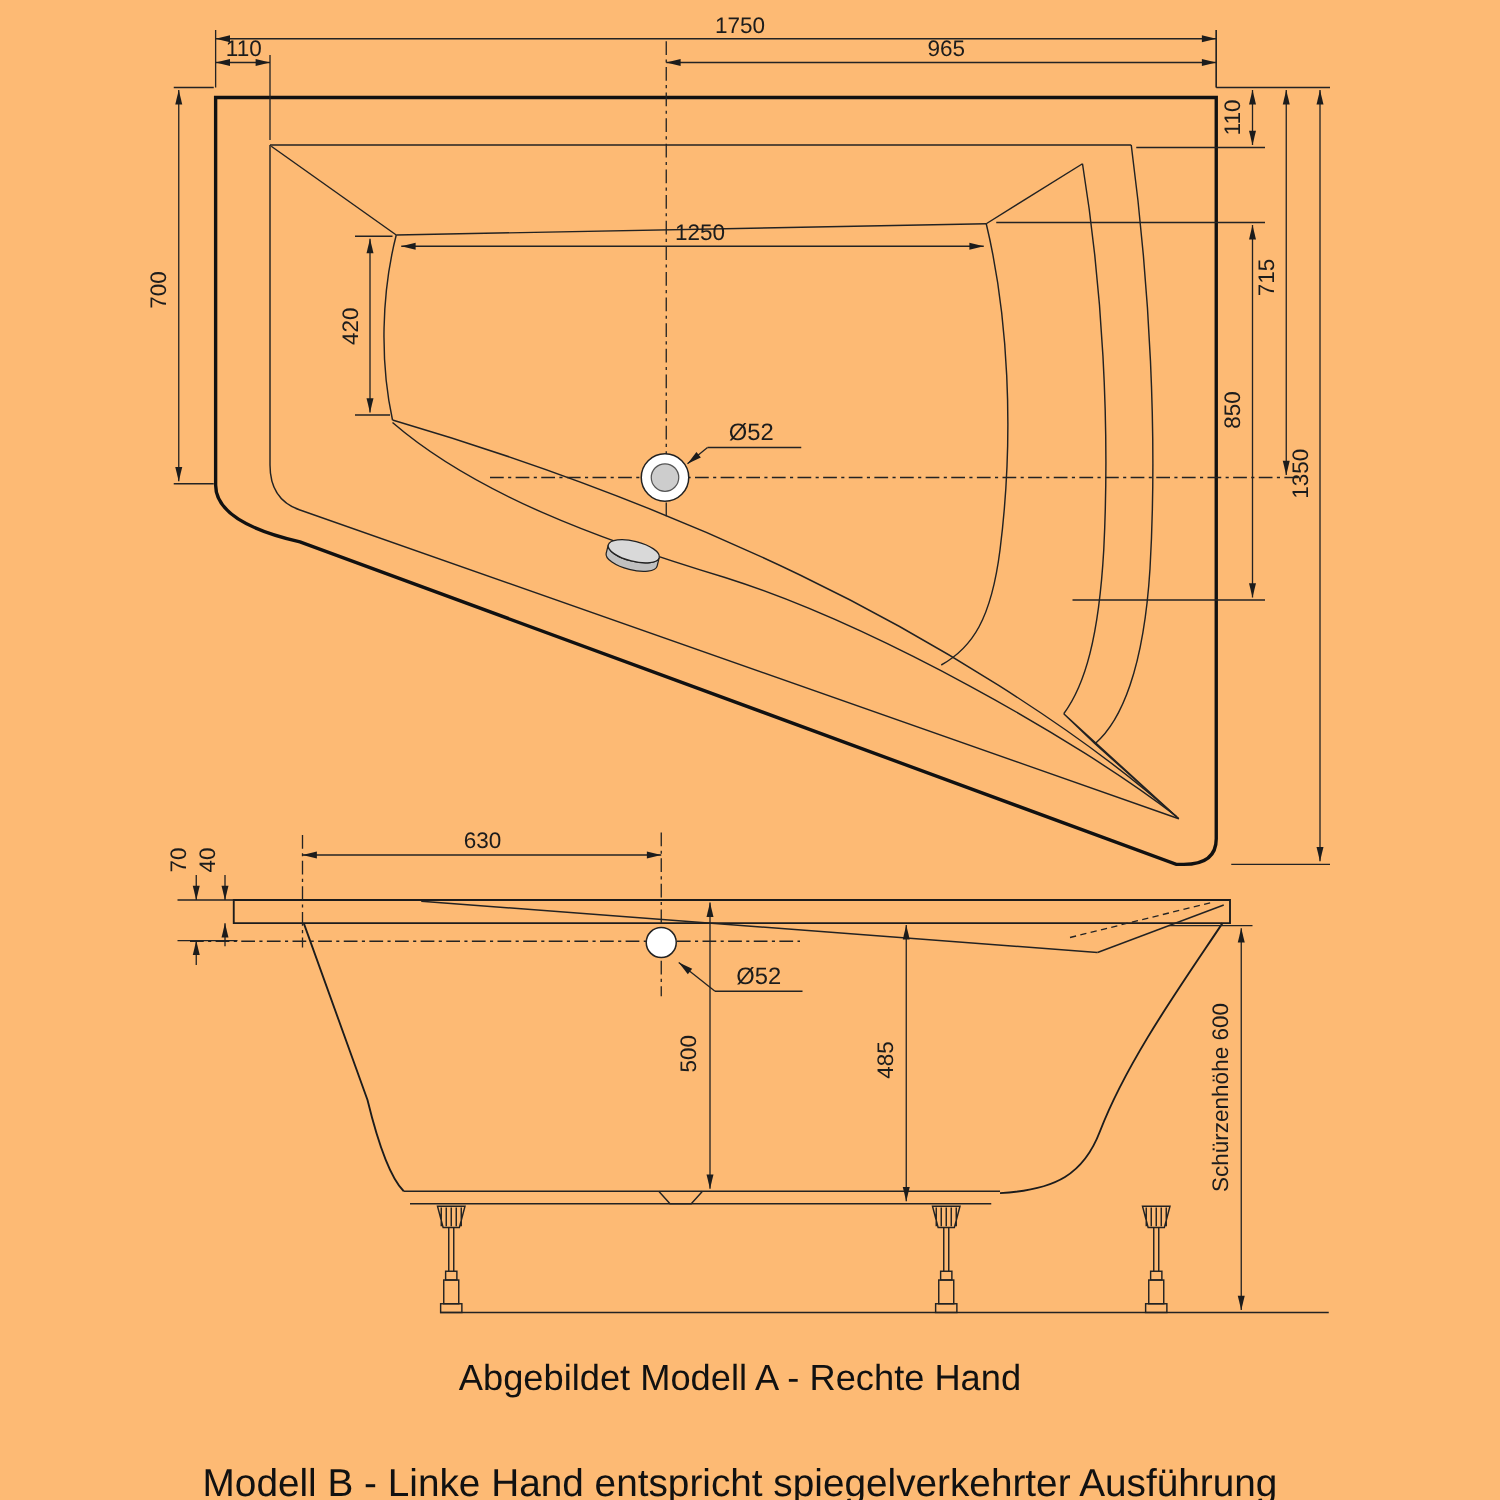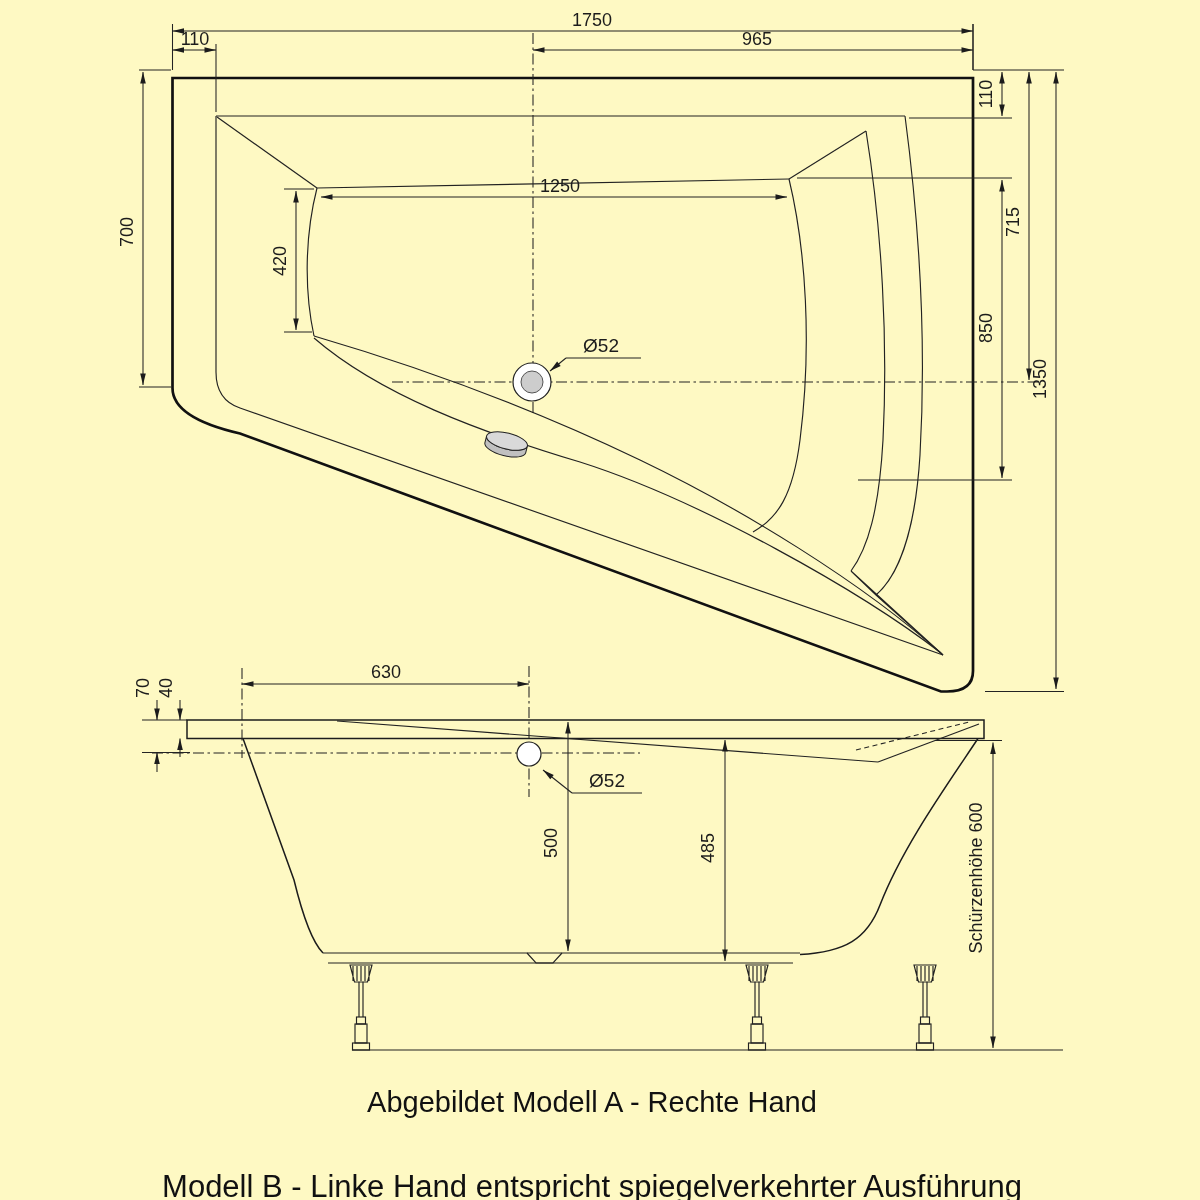--- a/index.html
+++ b/index.html
@@ -1,16 +1,16 @@
 <!DOCTYPE html>
 <html><head>
 <meta charset="utf-8">
 <style>
   html,body{margin:0;padding:0;background:#ffffff;}
-  .canvas{position:relative;width:1200px;height:1200px;background:#fef9c3;overflow:hidden;}
+  .canvas{position:relative;width:1200px;height:1200px;background:#fdba74;overflow:hidden;}
   svg{display:block;}
   .dim-text{font-family:"Liberation Sans",sans-serif;font-size:18px;fill:#1c1c1c;}
   .dia-text{font-family:"Liberation Sans",sans-serif;font-size:19px;fill:#1c1c1c;}
   .caption1{font-family:"Liberation Sans",sans-serif;font-size:29px;fill:#111;}
   .caption2{font-family:"Liberation Sans",sans-serif;font-size:31px;fill:#111;}
   .thin{stroke:#222;stroke-width:1.15;fill:none;}
   .med{stroke:#1c1c1c;stroke-width:1.5;fill:none;}
   .thick{stroke:#111;stroke-width:2.7;fill:none;}
   .dim{stroke:#232323;stroke-width:1.05;fill:none;}
   .cl{stroke:#232323;stroke-width:1.05;fill:none;stroke-dasharray:11 3.5 2.5 3.5;}

